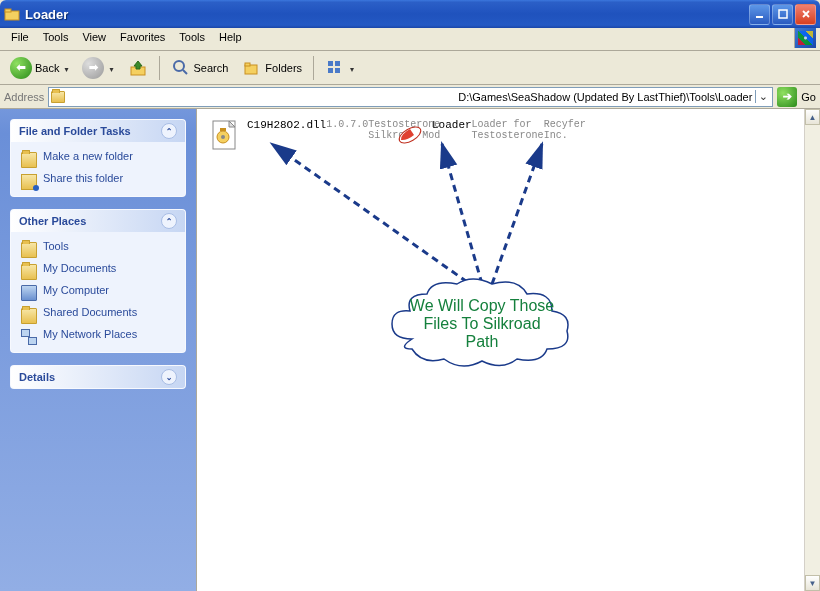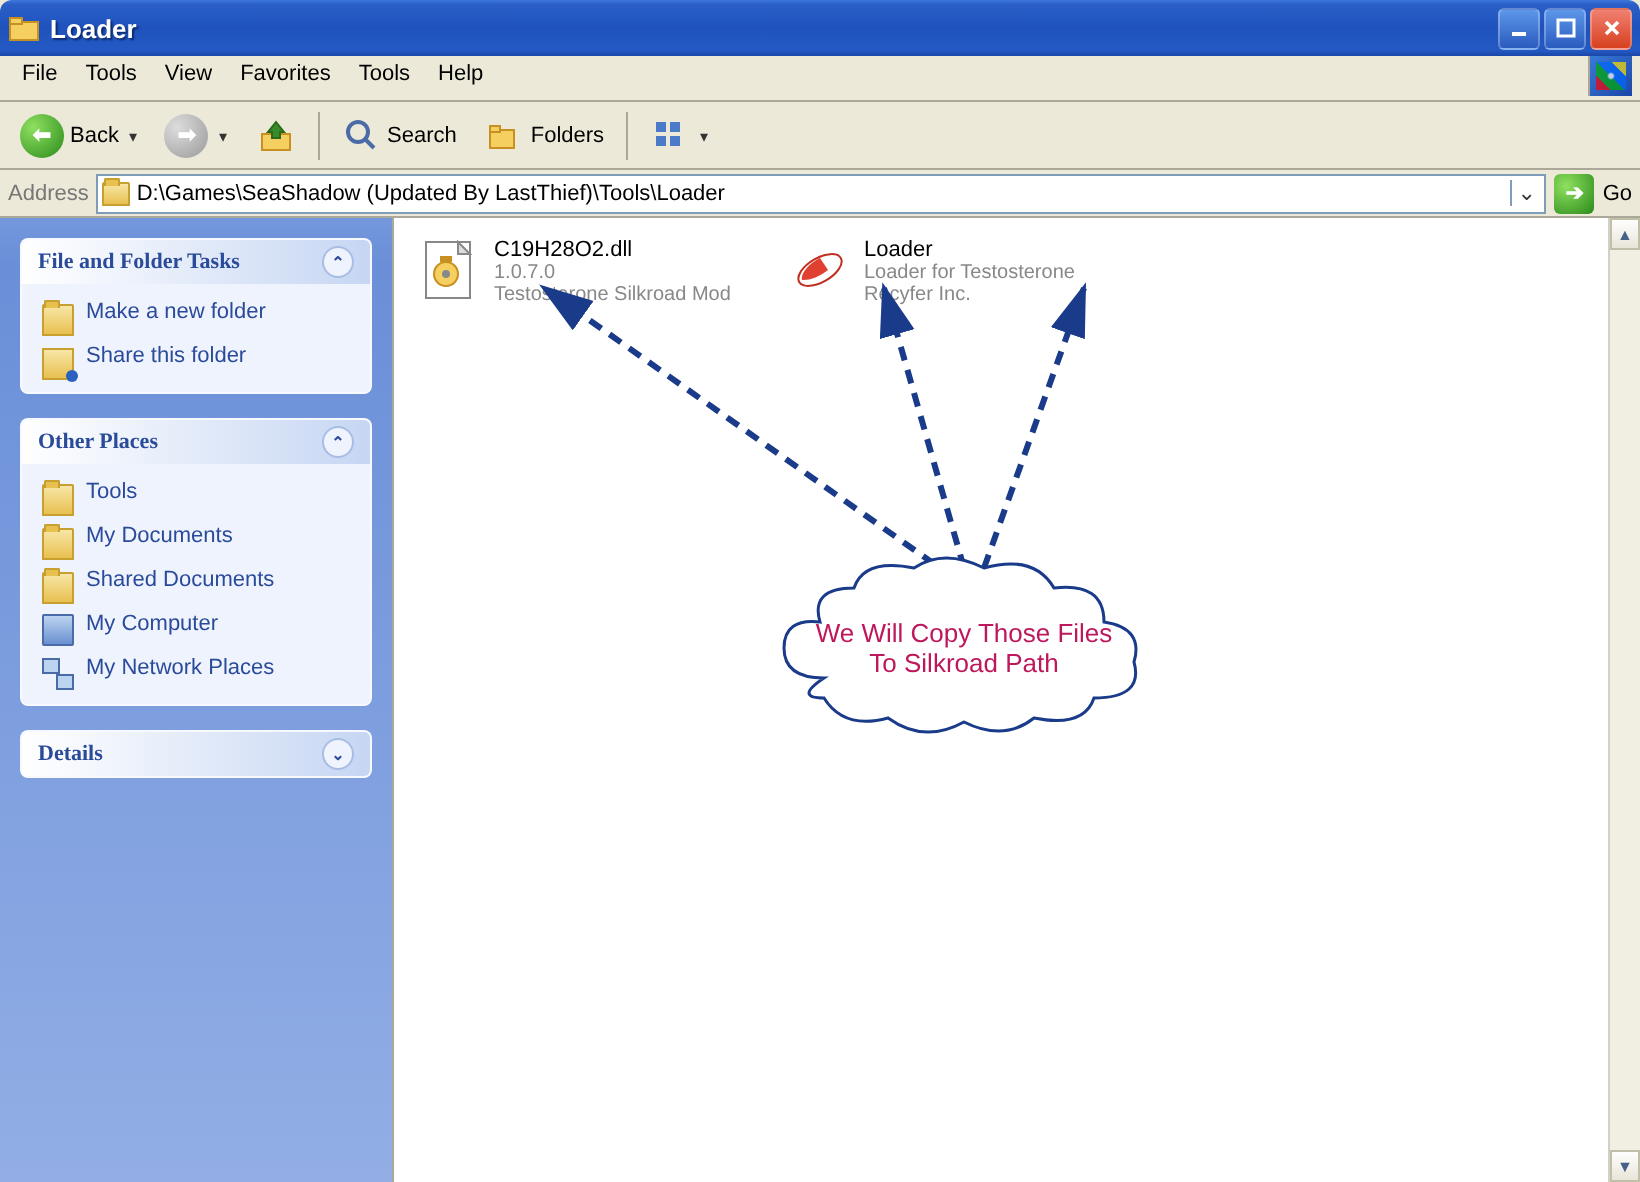--- a/index.html
+++ b/index.html
@@ -59,61 +59,61 @@
   height: 24px; background:#ece9d8; border-bottom:1px solid #aca899;
   display:flex; align-items:center; padding:0 4px; gap:4px;
 }
 .addrbar .albl { color:#777; }
 .addrbar .ainput {
   flex:1; height:20px; border:1px solid #7f9db9; background:white;
   display:flex; align-items:center; padding:0 2px; gap:3px;
 }
 .addrbar .ainput .fld { width:14px; height:12px; background:linear-gradient(#f7e6a6,#e8c050); border:1px solid #c8a030; border-radius:1px 1px 0 0; position:relative;}
 .addrbar .ainput .fld::before { content:""; position:absolute; top:-3px; left:0; width:6px; height:3px; background:#e8c050; border:1px solid #c8a030; border-bottom:none; border-radius:1px 1px 0 0;}
-.addrbar .ainput .txt { flex:1; font-size:11px; }
+.addrbar .ainput .txt { flex:1; font-size:11px;text-align:right; }
 .addrbar .ainput .dd { width:15px; text-align:center; color:#333; cursor:pointer; border-left:1px solid #7f9db9;}
 .gobtn { width:20px; height:20px; background: radial-gradient(circle at 30% 30%, #8fe060, #2a8a1a); border-radius:3px; display:flex; align-items:center; justify-content:center; color:white; font-weight:bold;}
 .golbl { }
 .content {
   display:flex; height: calc(591px - 28px - 23px - 34px - 24px);
 }
 .sidebar {
   width: 196px; 
   background: linear-gradient(to bottom,#7497dc 0%, #6a8fd8 5%, #92aee5 100%);
   padding: 10px; display:flex; flex-direction:column; gap:12px;
 }
 .panel { background:#eef3fd; border-radius:4px; overflow:hidden; border:1px solid #fff8;}
 .panel .phead {
   height:22px; background:linear-gradient(to right,#fff,#c6d6f3);
-  display:flex; align-items:center; padding:0 8px; color:#2a4a9a; font-weight:bold;font-family:Liberation Serif, serif;
+  display:flex; align-items:center; padding:0 8px; color:#2a4a9a; font-weight:bold;
 }
 .panel .phead .chev { margin-left:auto; width:16px; height:16px; border-radius:50%; border:1px solid #a8bde4; background:#eef3fd; display:flex; align-items:center; justify-content:center; font-size:8px; color:#2a4a9a;}
 .panel .pbody { padding:8px 10px; display:flex; flex-direction:column; gap:6px;}
 .panel .pitem { display:flex; align-items:flex-start; gap:6px; color:#2a4a9a; cursor:pointer;}
 .panel .pitem .pi { width:16px; height:16px; flex-shrink:0; }
 .main {
   flex:1; background:white; position:relative; border-left:1px solid #aca899;
 }
 .filegrid {
   display:flex; gap:20px; padding:10px 12px; flex-wrap:wrap;
 }
 .fileitem { display:flex; gap:6px; width:165px; }
 .fileicon { width:32px; height:32px; flex-shrink:0; position:relative; }
-.fileinfo { display:flex; flex-direction:column; }
+.fileinfo { display:flex; flex-direction:row;font-family:Liberation Mono, monospace; }
 .fileinfo .fname { color:#000; }
 .fileinfo .fline { color:#888; font-size:10px; }
 .scrollbar { position:absolute; right:0; top:0; bottom:0; width:16px; background:#f1efe2; border-left:1px solid #d4d0c8;}
 .scrollbar .sbtn { height:16px; background:linear-gradient(#fefefe,#e8e5d8); border:1px solid #c2bfa9; display:flex; align-items:center; justify-content:center; font-size:8px; color:#46608a;}
 .scrollbar .strack { position:absolute; top:16px; bottom:16px; left:0; right:0;}
 .scrollbar .sbtn.bot { position:absolute; bottom:0; left:0; right:0;}
 .cloud {
   position:absolute; left:380px; top:270px; width:190px; height:80px;
 }
 .cloud svg { position:absolute; inset:-15px; }
-.cloud .ctext { position:absolute; inset:0; display:flex; align-items:center; justify-content:center; text-align:center; color:#be185d; font-size:13px; padding:10px 18px;}
+.cloud .ctext { position:absolute; inset:0; display:flex; align-items:center; justify-content:center; text-align:center; color:#15803d; font-size:16px; padding:10px 18px;}
 .arrow { position:absolute; }
 
 .ic-folder { background:linear-gradient(#f7e6a6,#e8c050); border:1px solid #c8a030; border-radius:1px 1px 0 0; width:14px; height:11px; position:relative; top:2px;}
 .ic-folder::before{content:"";position:absolute;top:-3px;left:0;width:6px;height:3px;background:#e8c050;border:1px solid #c8a030;border-bottom:none;border-radius:1px 1px 0 0;}
 .ic-globe{width:14px;height:14px;border-radius:50%;background:radial-gradient(circle at 30% 30%,#7ec0f0,#1a60b0);position:relative;top:1px;}
 .ic-share{width:14px;height:11px;background:linear-gradient(#f7e6a6,#e8c050);border:1px solid #c8a030;position:relative;top:2px;}
 .ic-share::after{content:"";position:absolute;right:-3px;bottom:-2px;width:6px;height:6px;border-radius:50%;background:#2a60c0;}
 .ic-monitor{width:14px;height:12px;border:1px solid #4a6aa8;background:linear-gradient(#bcd4f0,#6a90d0);border-radius:1px;position:relative;top:1px;}
 .ic-net{width:14px;height:12px;position:relative;top:1px;}
 .ic-net::before,.ic-net::after{content:"";position:absolute;width:7px;height:6px;border:1px solid #4a6aa8;background:#bcd4f0;}
@@ -247,26 +247,26 @@
       <div class="pbody">
         <div class="pitem">
           <div class="pi ic-folder"></div>
           <span class="plbl">Tools</span>
         </div>
         <div class="pitem">
           <div class="pi ic-folder"></div>
           <span class="plbl">My Documents</span>
         </div>
         <div class="pitem">
+          <div class="pi ic-monitor"></div>
+          <span class="plbl">My Computer</span>
+        </div>
+        <div class="pitem">
           <div class="pi ic-folder"></div>
           <span class="plbl">Shared Documents</span>
-        </div>
-        <div class="pitem">
-          <div class="pi ic-monitor"></div>
-          <span class="plbl">My Computer</span>
         </div>
         <div class="pitem">
           <div class="pi ic-net"></div>
           <span class="plbl">My Network Places</span>
         </div>
       </div>
     </div>
 
     <div class="panel">
       <div class="phead">

